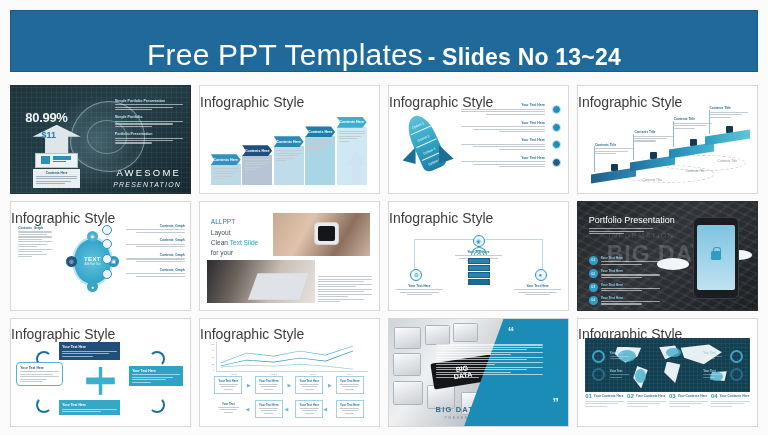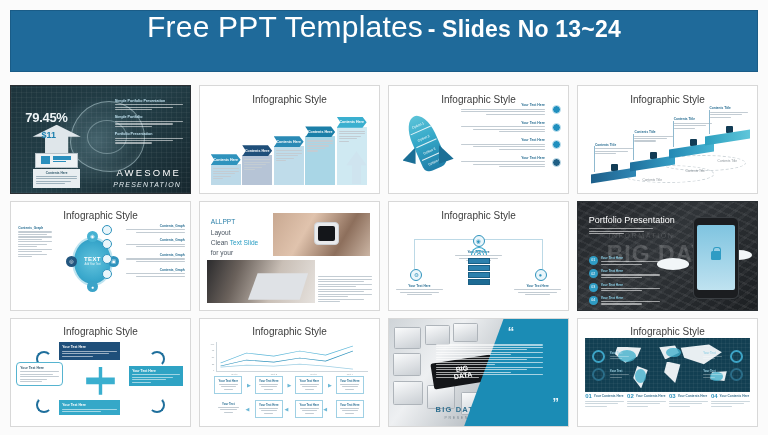--- a/index.html
+++ b/index.html
@@ -8,21 +8,21 @@
     background: #fbfbfb;
     font-family: "Liberation Sans", sans-serif;
     overflow: hidden;
   }
   .page { width: 768px; height: 435px; position: relative; background: #fbfbfb; }
 
   
   .banner {
     position: absolute; left: 10px; top: 10px; width: 748px; height: 62px;
     background: #1f6a9a;
-    display: flex; align-items: flex-start; justify-content: center;
+    display: flex; align-items: flex-end; justify-content: center;
     box-shadow: 0 0 0 1px #1a5c87 inset;
   }
   .banner-text { white-space: nowrap; color: #ffffff; letter-spacing: .2px; }
   .banner-main { font-size: 30px; font-weight: 400; }
   .banner-sub  { font-size: 23px; font-weight: 700; }
 
   
   .grid {
     position: absolute; left: 10px; top: 85px;
     width: 748px; height: 342px;
@@ -33,21 +33,21 @@
   }
   .thumb {
     position: relative; overflow: hidden;
     background: #ffffff; border: 1px solid #d8d8d8;
   }
   .thumb.dark { border-color: #2a2f33; }
   .inner { position: absolute; inset: 0; }
 
   .title {
     position: absolute; top: 7%; left: 0; right: 0;
-    text-align: center; font-size: 10px; color: #3c3c3c; font-weight: 400;
+    text-align: left; font-size: 14px; color: #3c3c3c; font-weight: 400;
   }
 
   
   .lines { display: flex; flex-direction: column; gap: 1.4px; }
   .ln { height: 1.1px; background: #c3ccd3; border-radius: 1px; }
   .ln.w100 { width: 100%; } .ln.w85 { width: 85%; } .ln.w70 { width: 70%; }
   .ln.w55 { width: 55%; } .ln.w40 { width: 40%; }
   .ln.lt { background: #ffffff; opacity: .55; }
 
   
@@ -290,21 +290,21 @@
       <span class="banner-main">Free PPT Templates</span>
       <span class="banner-sub">- Slides No 13~24</span>
     </div>
   </div>
 
   <div class="grid">
 
     <div class="thumb dark">
       <div class="inner s1">
         <div class="s1-brain"></div>
-        <div class="s1-pct">79.45%</div>
+        <div class="s1-pct">80.99%</div>
         <div class="s1-arrow"></div>
         <div class="s1-price">$11</div>
         <div class="s1-mon">
             <i></i>
             <i></i>
             <i></i>
             <i></i>
           </div>
         <div class="s1-cap">
           <b>Contents Here</b>

